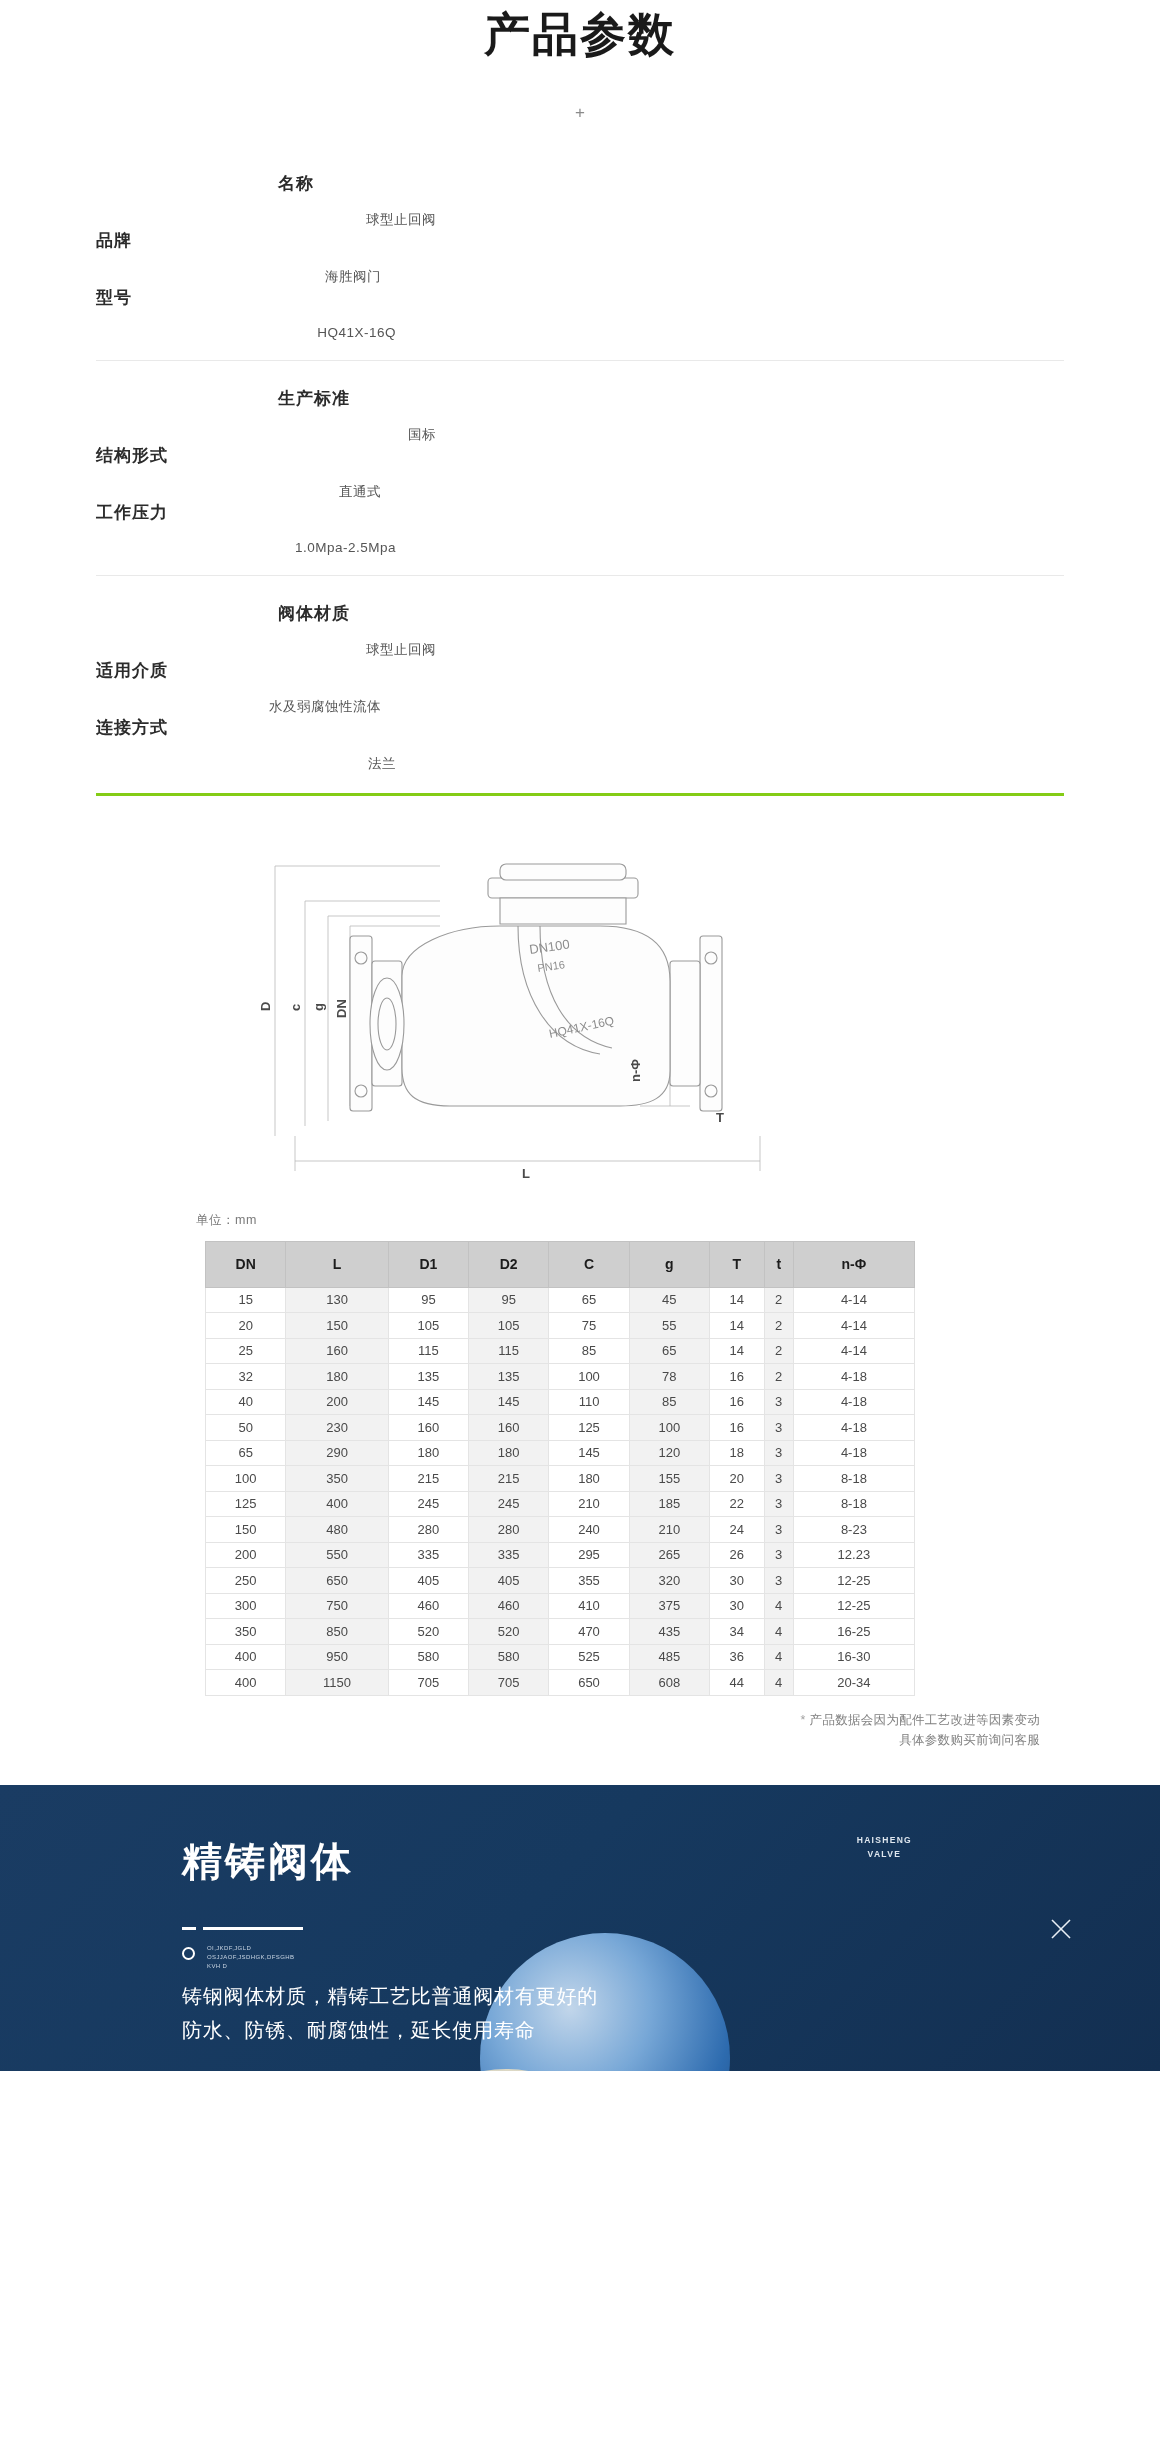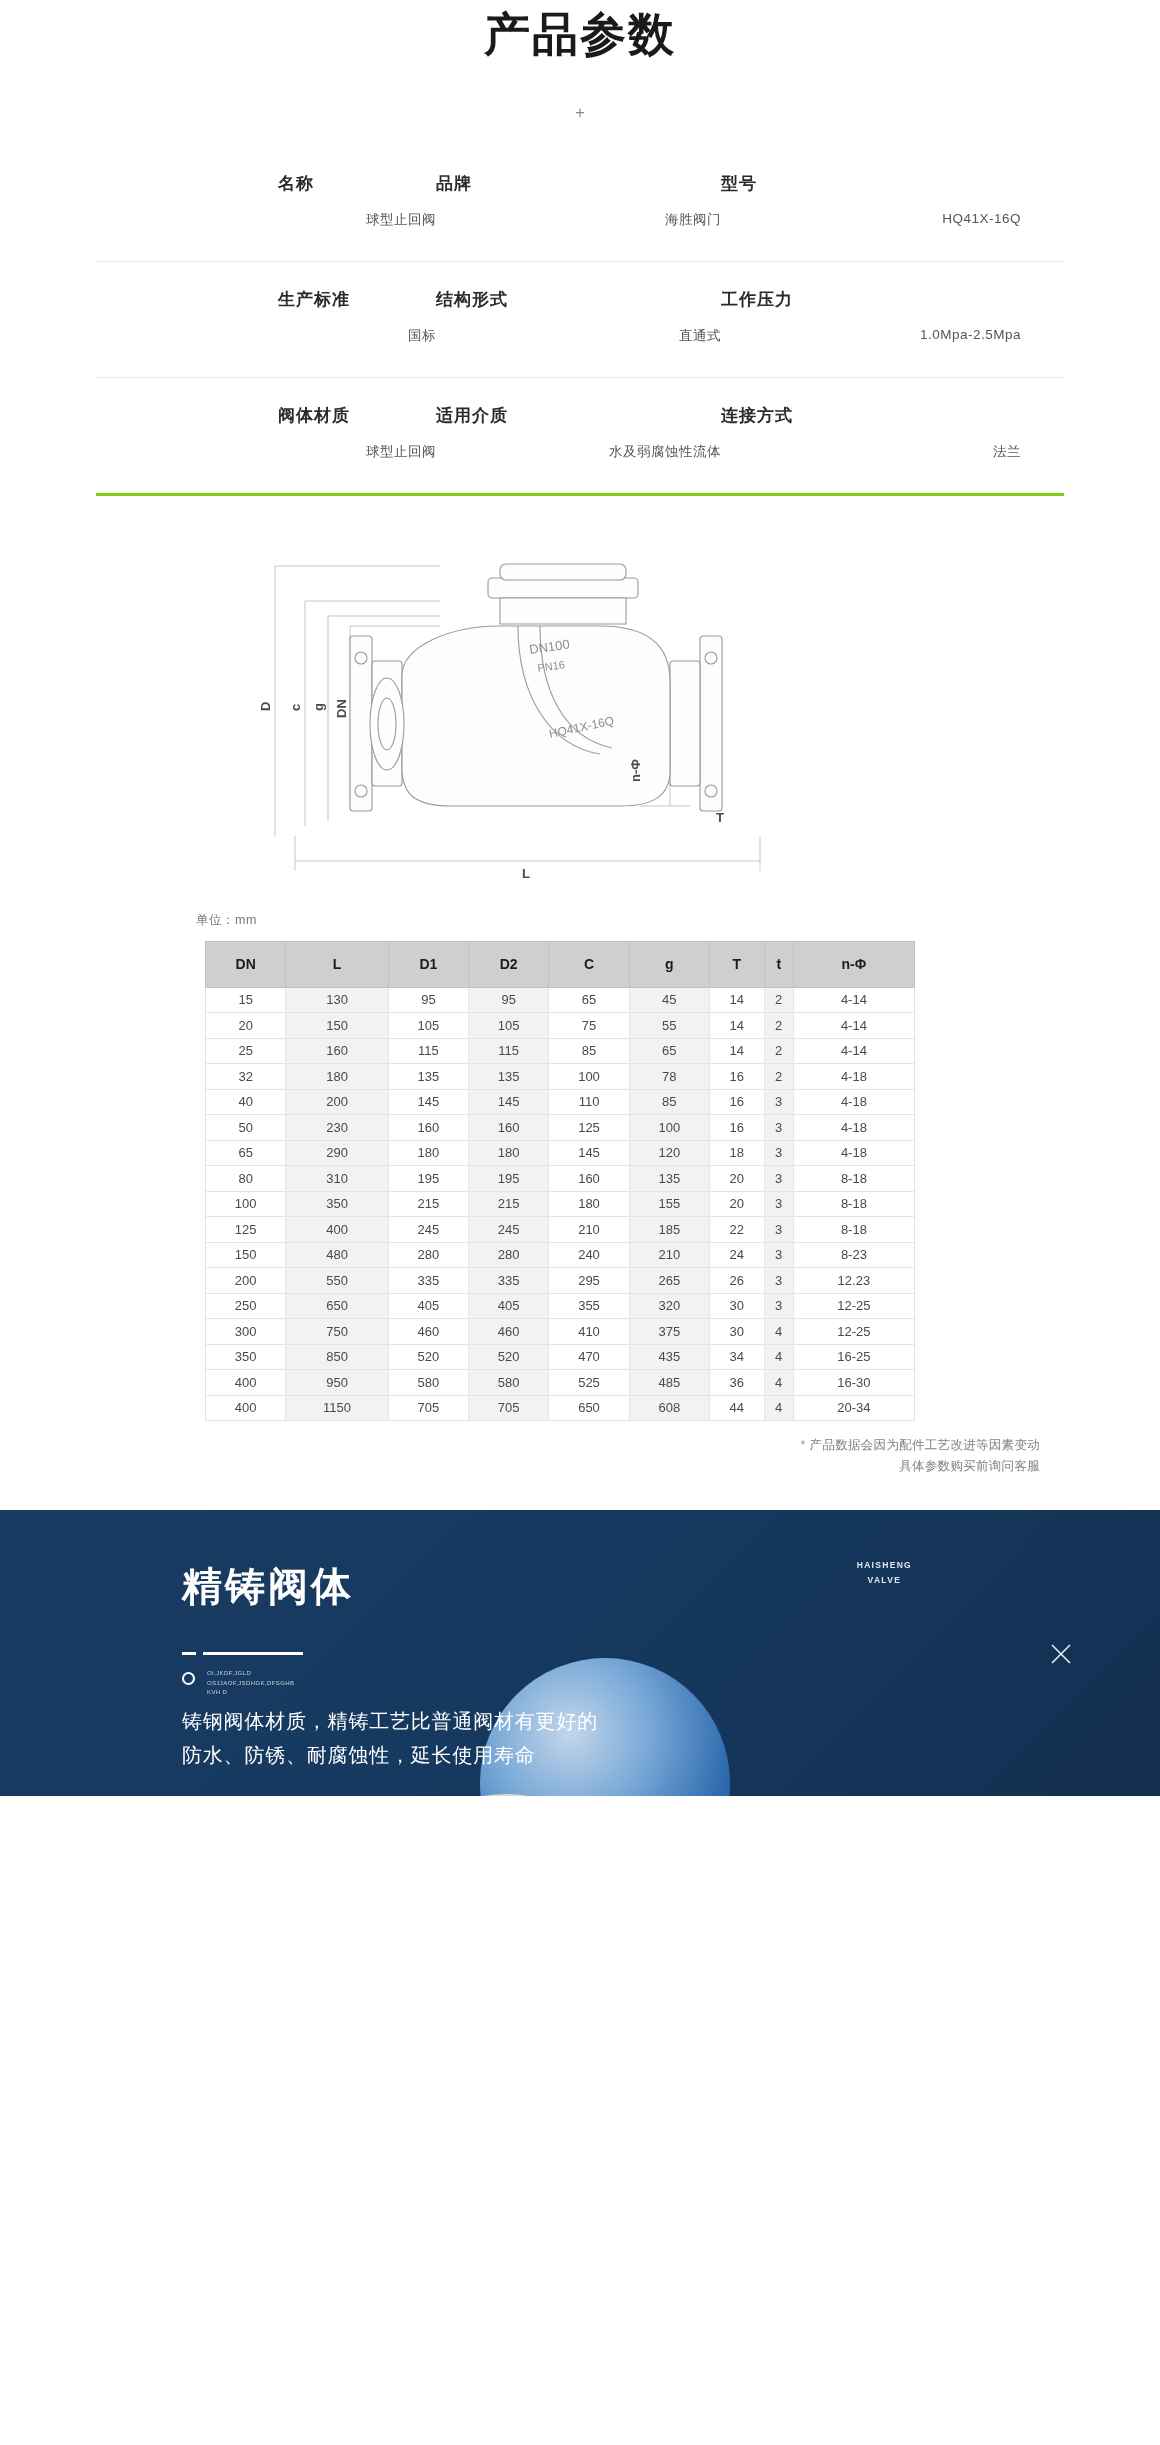--- a/index.html
+++ b/index.html
@@ -26,23 +26,24 @@
     font-size: 17px;
     margin-top: 40px;
     line-height: 1;
     height: 20px;
   }
 
   
   .spec-section { padding: 0 0 0 0; margin-top: 22px; }
   .spec-row {
     display: flex;
-    padding: 26px 0 32px 0;
+    padding: 26px 0 20px 0;
     border-bottom: 1px solid #e9e9e9;
     margin: 0 0px;
+    flex-direction: column;
   }
   .spec-row:last-child { border-bottom: 3px solid #84cc16; }
   .spec-cell { flex: 0 0 auto; }
   .spec-cell.c1 { width: 340px; padding-left: 182px; }
   .spec-cell.c2 { width: 285px; }
   .spec-cell.c3 { width: 300px; }
   .spec-label {
     font-size: 17px;
     font-weight: bold;
     color: #2b2b2b;
@@ -412,31 +413,20 @@
             <td class="alt">290</td>
             <td>180</td>
             <td class="alt">180</td>
             <td>145</td>
             <td class="alt">120</td>
             <td>18</td>
             <td class="alt">3</td>
             <td>4-18</td>
           </tr>
           <tr>
-            <td>80</td>
-            <td class="alt">310</td>
-            <td>195</td>
-            <td class="alt">195</td>
-            <td>160</td>
-            <td class="alt">135</td>
-            <td>20</td>
-            <td class="alt">3</td>
-            <td>8-18</td>
-          </tr>
-          <tr>
             <td>100</td>
             <td class="alt">350</td>
             <td>215</td>
             <td class="alt">215</td>
             <td>180</td>
             <td class="alt">155</td>
             <td>20</td>
             <td class="alt">3</td>
             <td>8-18</td>
           </tr>

